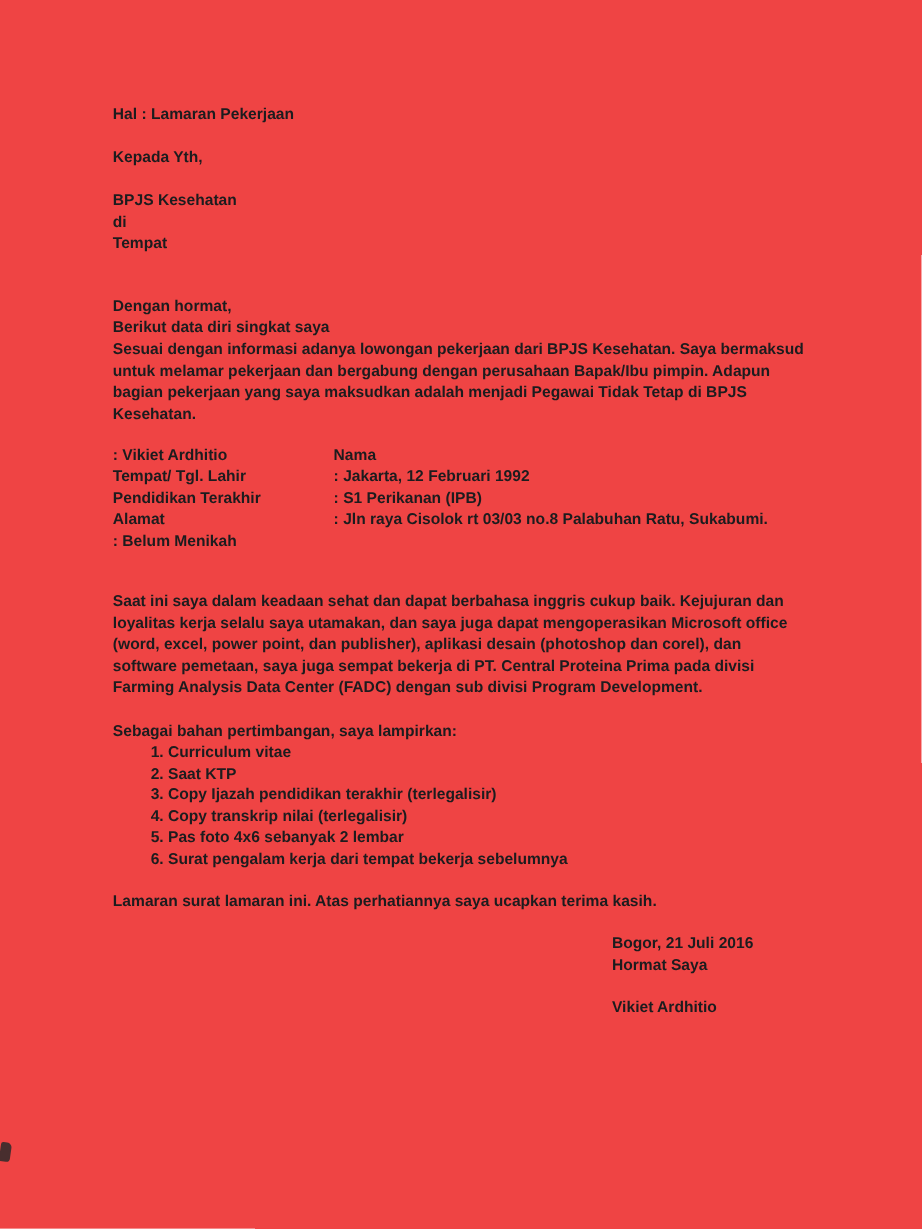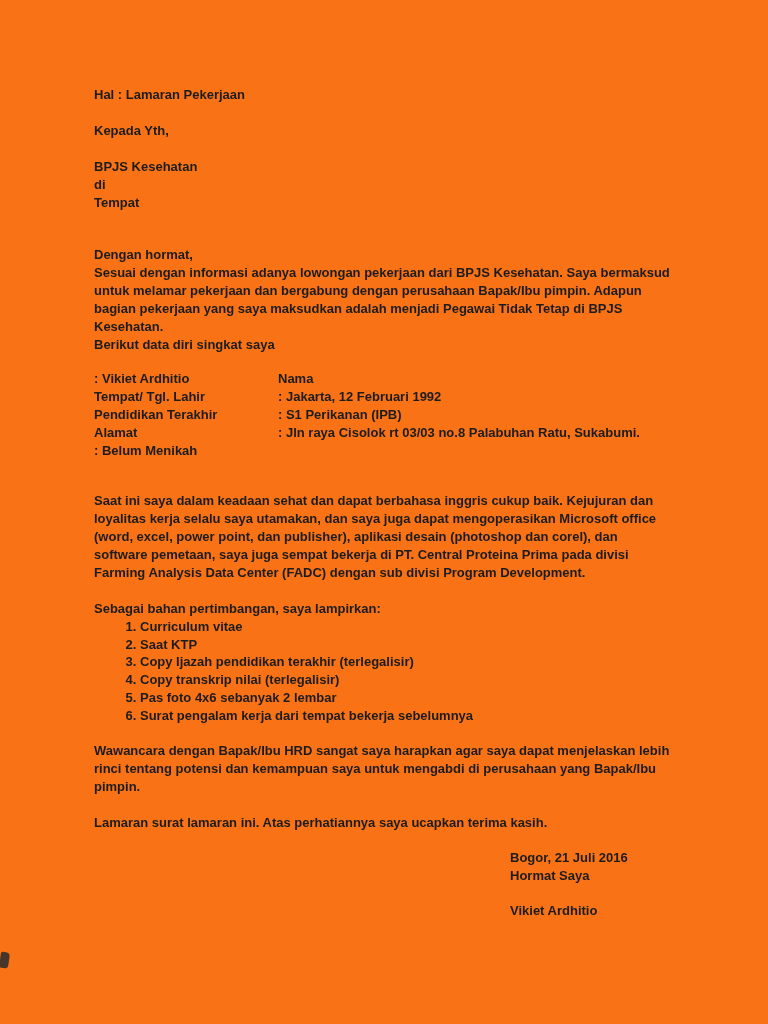--- a/index.html
+++ b/index.html
@@ -1,21 +1,21 @@
 <!DOCTYPE html>
 <html><head>
 <meta charset="utf-8">
 <style>
   * { margin: 0; padding: 0; box-sizing: border-box; }
   html, body { background: #ffffff; }
   .page {
     position: relative;
     width: 768px;
     height: 1024px;
-    background: #f97316;
+    background: #ef4444;
     overflow: hidden;
     font-family: "Liberation Sans", "DejaVu Sans", sans-serif;
     font-weight: 700;
     font-size: 13px;
     line-height: 18px;
     color: #1c1c1e;
   }
   .content {
     position: absolute;
     left: 94px;
@@ -68,22 +68,22 @@
 
     <div class="block mb-1">Kepada Yth,</div>
 
     <div class="recipient mb-2">
       <div>BPJS Kesehatan</div>
       <div>di</div>
       <div>Tempat</div>
     </div>
 
     <div class="block">Dengan hormat,</div>
+    <div class="block">Berikut data diri singkat saya</div>
     <div class="block">Sesuai dengan informasi adanya lowongan pekerjaan dari BPJS Kesehatan. Saya bermaksud untuk melamar pekerjaan dan bergabung dengan perusahaan Bapak/Ibu pimpin. Adapun bagian pekerjaan yang saya maksudkan adalah menjadi Pegawai Tidak Tetap di BPJS Kesehatan.</div>
-    <div class="block">Berikut data diri singkat saya</div>
 
     <div class="data-table">
       <div class="cell">: Vikiet Ardhitio</div>
       <div class="cell">Nama</div>
       <div class="cell">Tempat/ Tgl. Lahir</div>
       <div class="cell">: Jakarta, 12 Februari 1992</div>
       <div class="cell">Pendidikan Terakhir</div>
       <div class="cell">: S1 Perikanan (IPB)</div>
       <div class="cell">Alamat</div>
       <div class="cell">: Jln raya Cisolok rt 03/03 no.8 Palabuhan Ratu, Sukabumi.</div>
@@ -95,21 +95,20 @@
     <div class="block">Sebagai bahan pertimbangan, saya lampirkan:</div>
     <ol class="attachments-list">
       <li>Curriculum vitae</li>
       <li>Saat KTP</li>
       <li>Copy Ijazah pendidikan terakhir (terlegalisir)</li>
       <li>Copy transkrip nilai (terlegalisir)</li>
       <li>Pas foto 4x6 sebanyak 2 lembar</li>
       <li>Surat pengalam kerja dari tempat bekerja sebelumnya</li>
     </ol>
 
-    <div class="block mb-1">Wawancara dengan Bapak/Ibu HRD sangat saya harapkan agar saya dapat menjelaskan lebih rinci tentang potensi dan kemampuan saya untuk mengabdi di perusahaan yang Bapak/Ibu pimpin.</div>
 
     <div class="block">Lamaran surat lamaran ini. Atas perhatiannya saya ucapkan terima kasih.</div>
 
     <div class="signature">
       <div>Bogor, 21 Juli 2016</div>
       <div>Hormat Saya</div>
       <div class="gap"></div>
       <div>Vikiet Ardhitio</div>
     </div>
 

